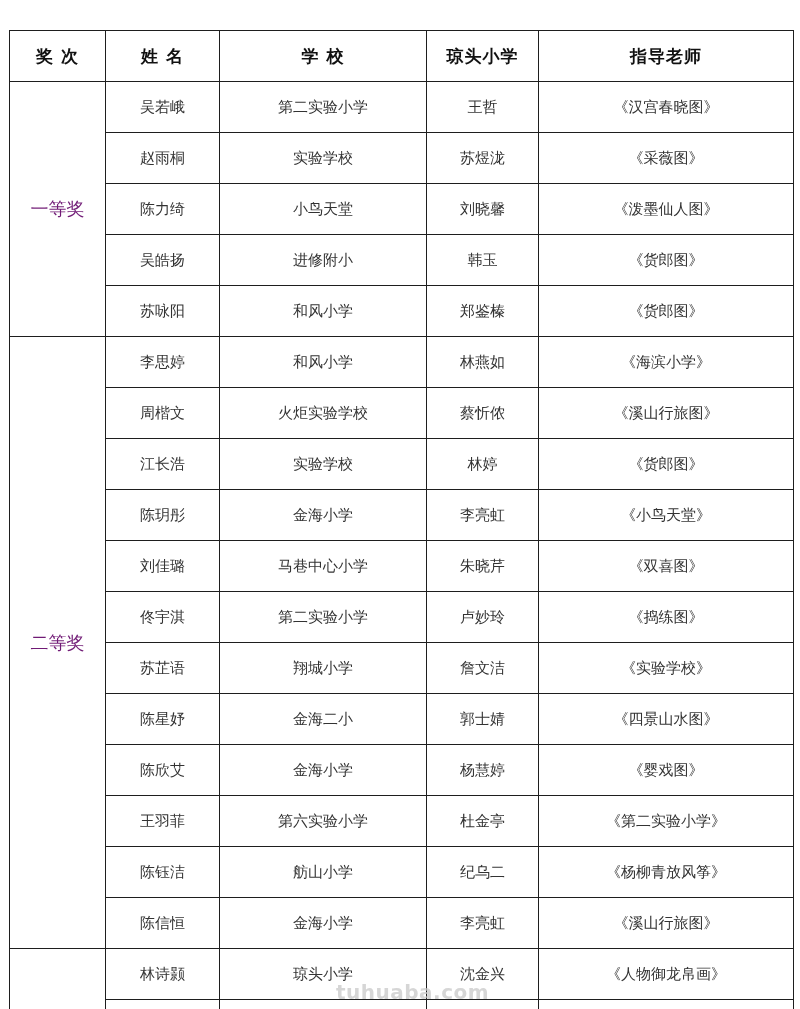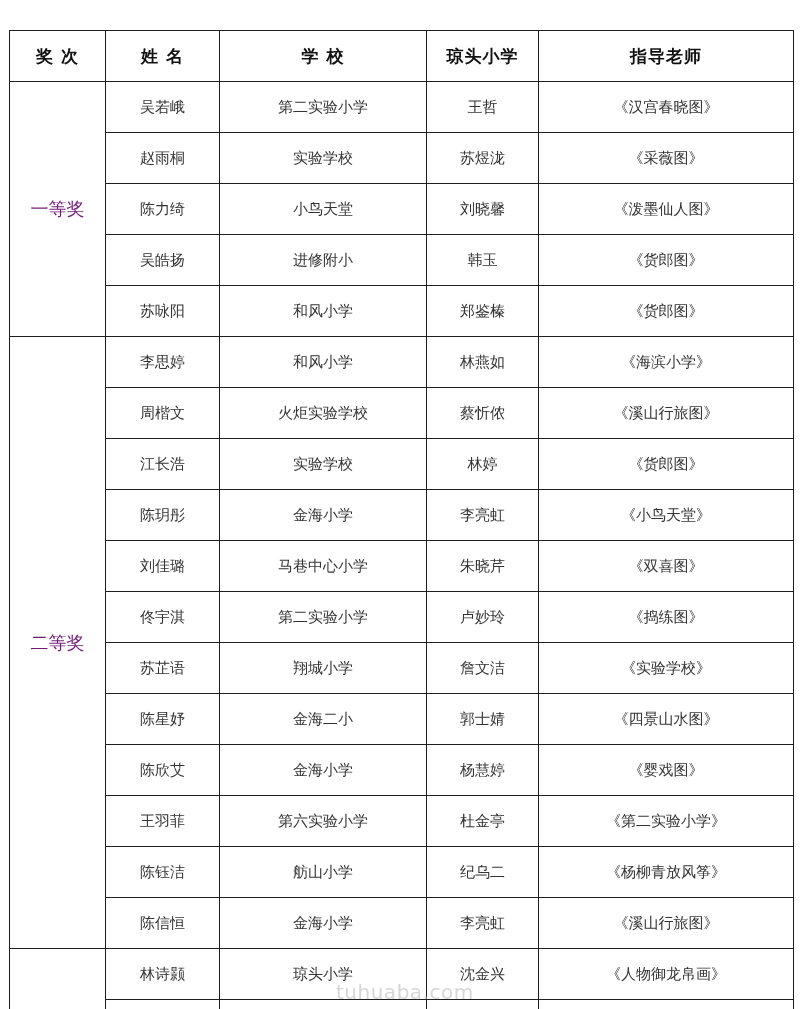--- a/index.html
+++ b/index.html
@@ -9,21 +9,21 @@
     table.awards { border-collapse: collapse; table-layout: fixed; width: 784px; }
     table.awards th, table.awards td {
       border: 1.5px solid #1e1e1e; text-align: center; vertical-align: middle;
       padding: 0; overflow: hidden; white-space: nowrap;
     }
     table.awards th { height: 50px; font-size: 17px; font-weight: bold; color: #111; letter-spacing: 1px; }
     table.awards td { height: 50px; font-size: 15px; color: #333; }
     table.awards td.prize { font-size: 18px; color: #701a75; }
     col.c1 { width: 96px; } col.c2 { width: 114px; } col.c3 { width: 207px; }
     col.c4 { width: 112px; } col.c5 { width: 255px; }
-    .watermark { position: absolute; left: 336px; top: 980px; font-size: 20px; font-weight: normal;
+    .watermark { position: absolute; left: 336px; top: 980px; font-size: 20px; font-weight: bold;
                  color: rgba(200,200,200,0.75); font-family: "DejaVu Sans", sans-serif; letter-spacing: 0.5px; }
   </style>
 </head>
 <body>
 
 <div class="sheet">
   <table class="awards">
     <colgroup>
         <col class="c1">
         <col class="c2">

